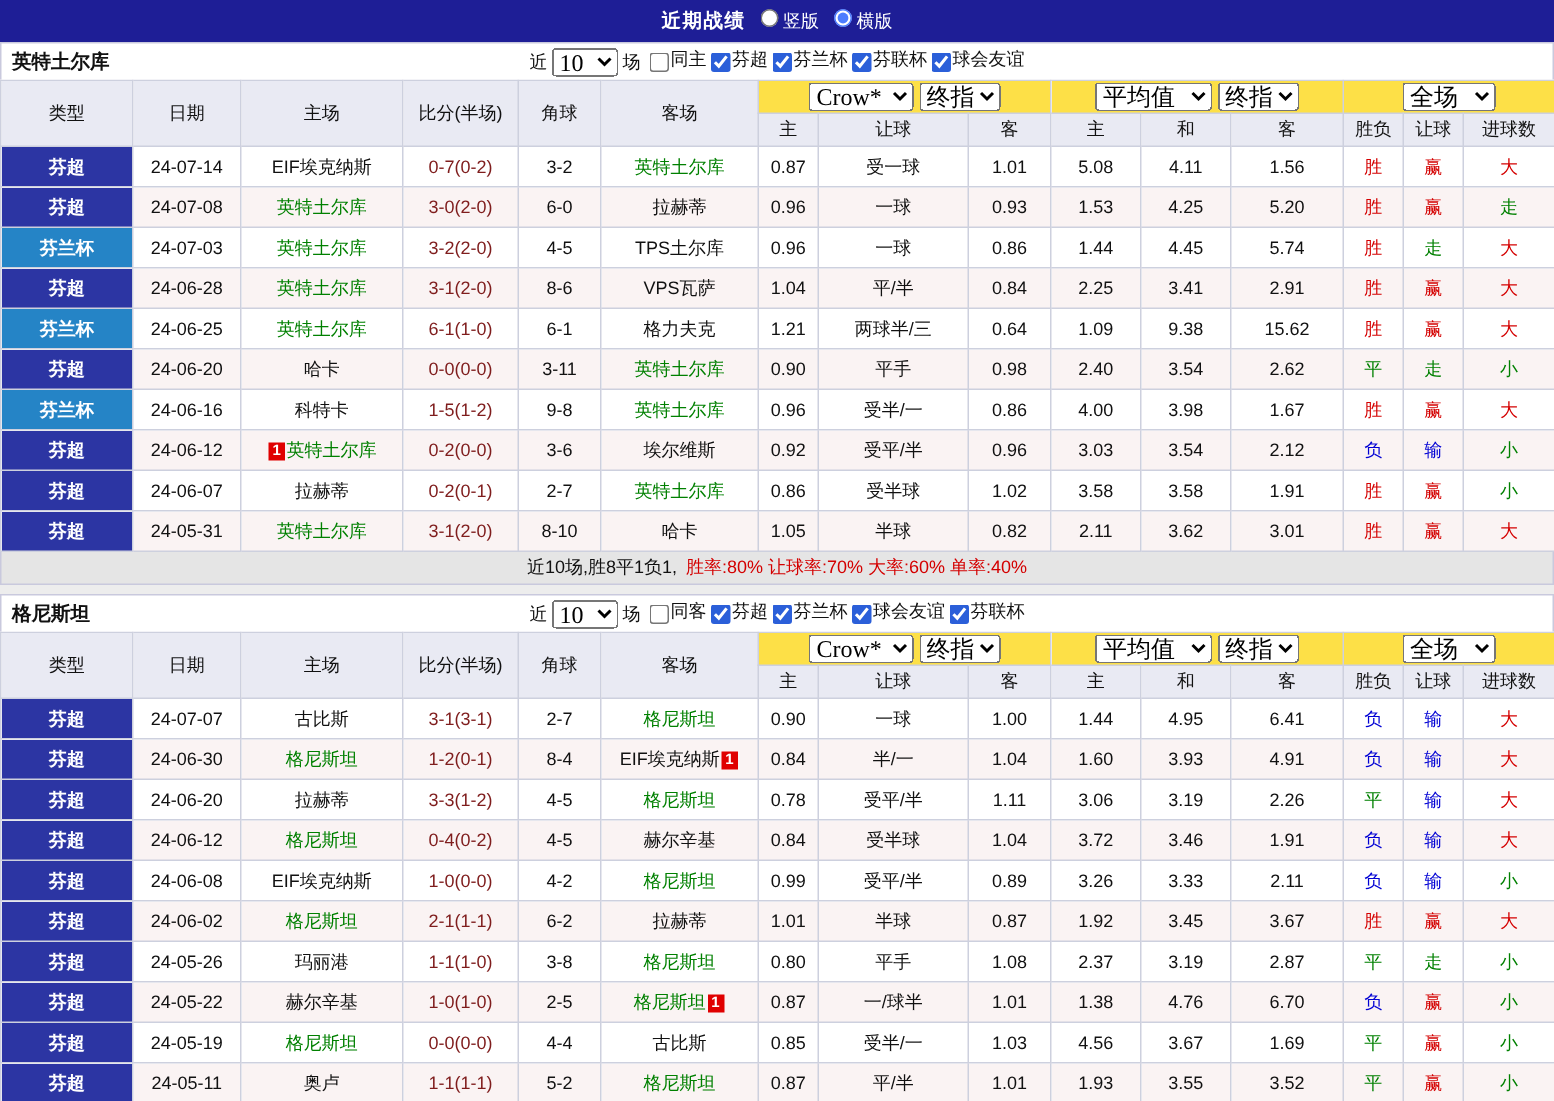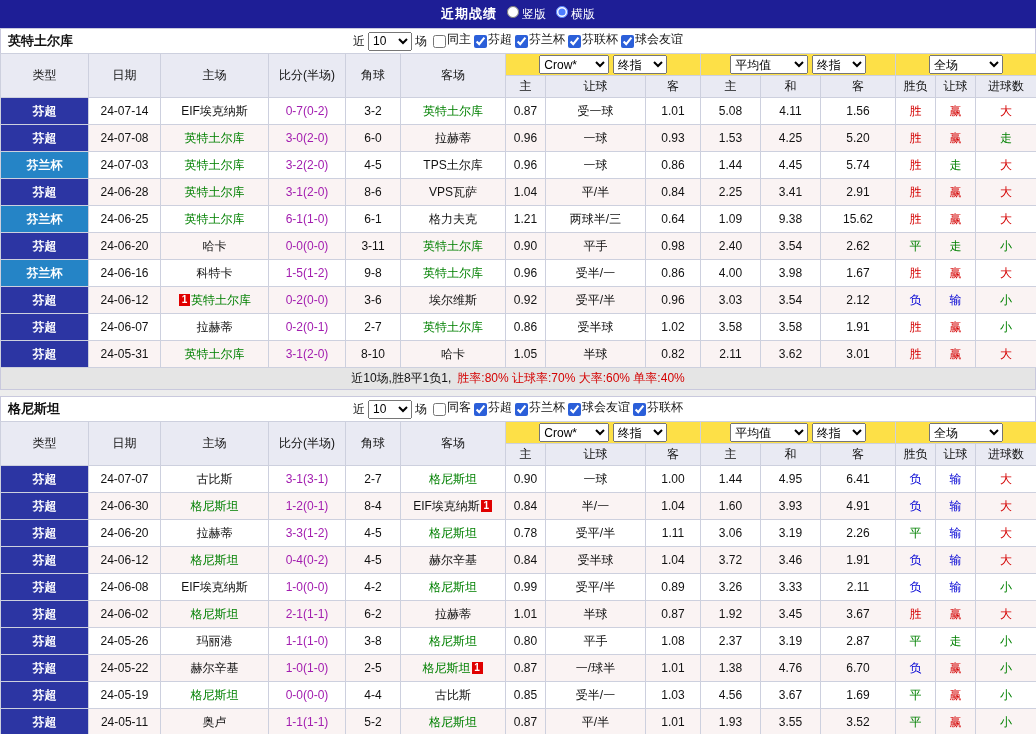--- a/index.html
+++ b/index.html
@@ -17,28 +17,28 @@
   .filter-controls input[type=checkbox]{width:13px;height:13px;accent-color:#2b5fd9;margin:0 1px 0 0}
   table{border-collapse:collapse;table-layout:fixed;width:1036px}
   th,td{border:1px solid #cdd0de;text-align:center;padding:0;overflow:hidden;white-space:nowrap}
   thead th{background:#e9eaf3;font-weight:normal;height:21px}
   thead th.select-cell{background:#fde047}
   tbody td{height:26px;background:#fff}
   tr.alt td{background:#faf3f3}
   td.t-super{background:#2c35a3;color:#fff;font-weight:bold}
   td.t-cup{background:#2584c6;color:#fff;font-weight:bold}
   tr.alt td.t-super{background:#2c35a3}
-  .score{color:#a21caf}
+  .score{color:#7f1d1d}
   .focus{color:#008000}
   .c-red{color:#d40000}
   .c-green{color:#008000}
   .c-blue{color:#0000d4}
   .badge1{display:inline-block;background:#e00000;color:#fff;font-size:10px;line-height:12px;width:11px;height:12px;margin:0 1px;vertical-align:1px;text-align:center;font-weight:bold}
-  select{height:19px;font-size:12px;font-family:Liberation Sans, sans-serif}
-  .sel-odds-src{width:70px}.sel-time{width:54px}.sel-avg{width:78px}.sel-scope{width:74px}.sel-count{width:44px}
+  select{height:19px;font-size:16px;font-family:Liberation Serif, serif}
+  .sel-odds-src{width:70px}.sel-time{width:54px}.sel-avg{width:78px}.sel-scope{width:62px}.sel-count{width:44px}
   .summary-row{height:21px;display:flex;align-items:center;justify-content:center;gap:6px;border:1px solid #c9c9dd;border-top:0;background:#e5e5e5}
   .summary-stats{color:#d40000}
 </style>
 </head>
 <body>
 
 <div class="topbar">
   <span class="title">近期战绩</span>
   <span class="layout-radios">
       <label>

